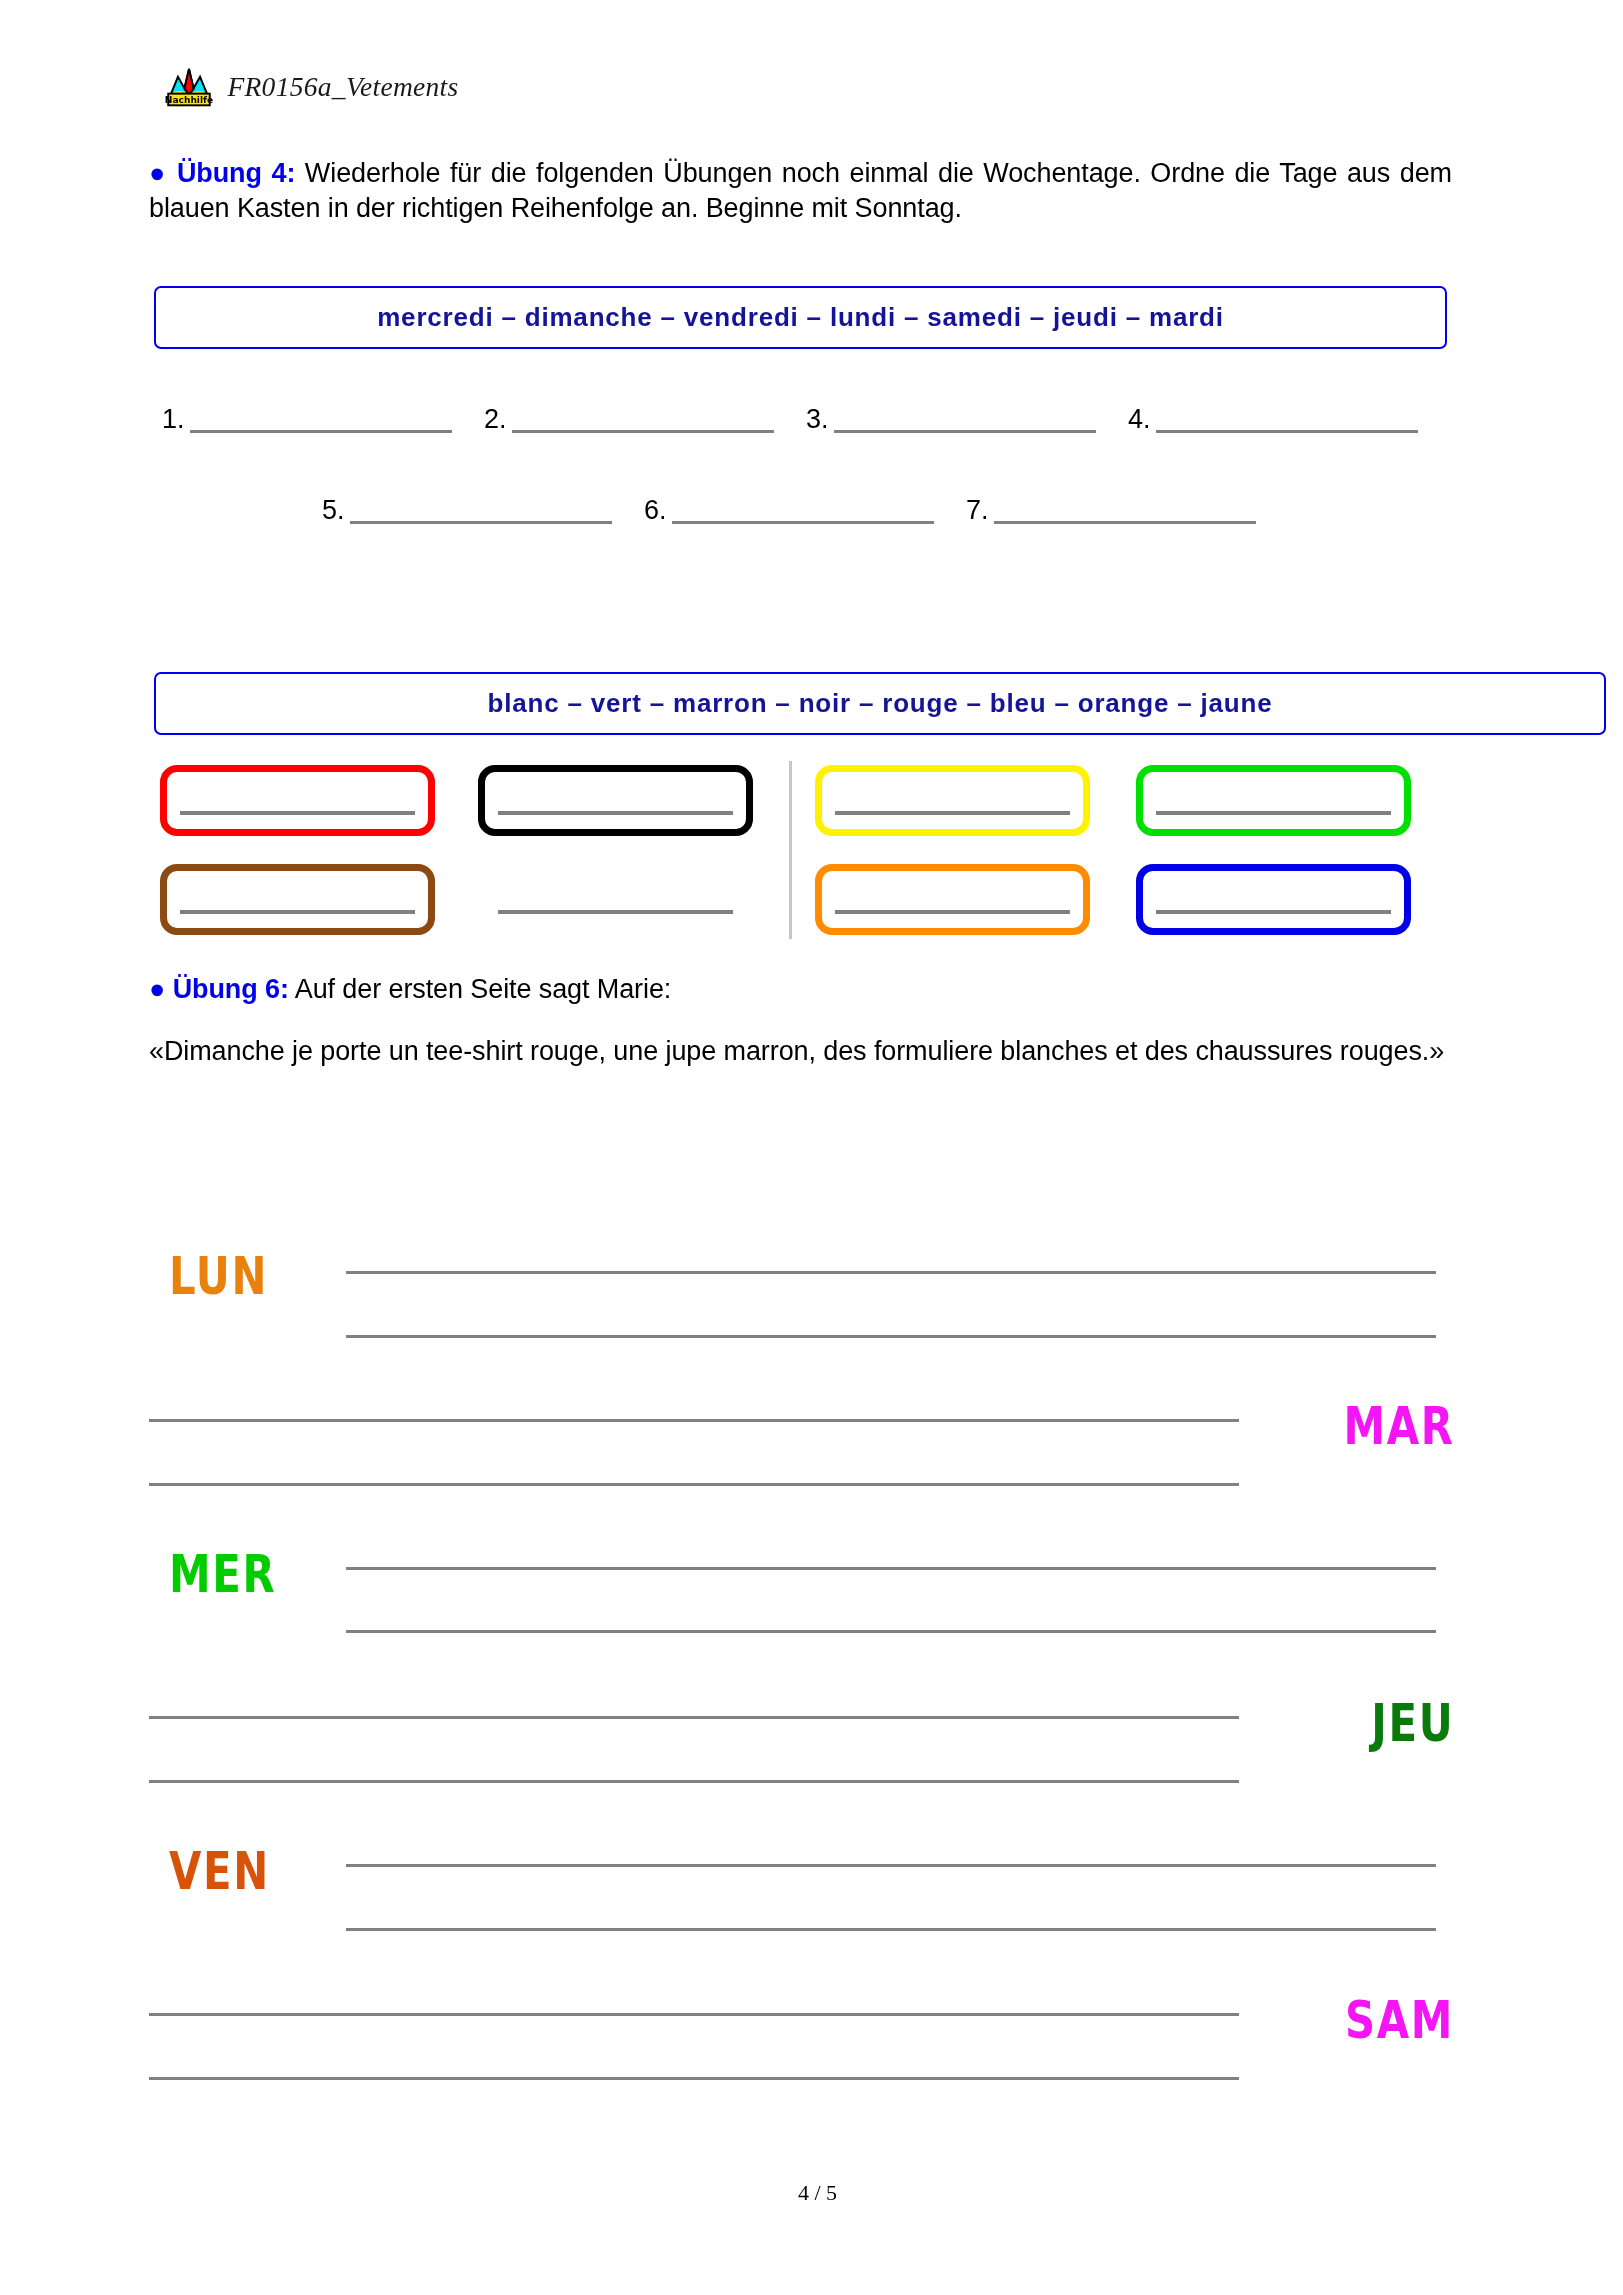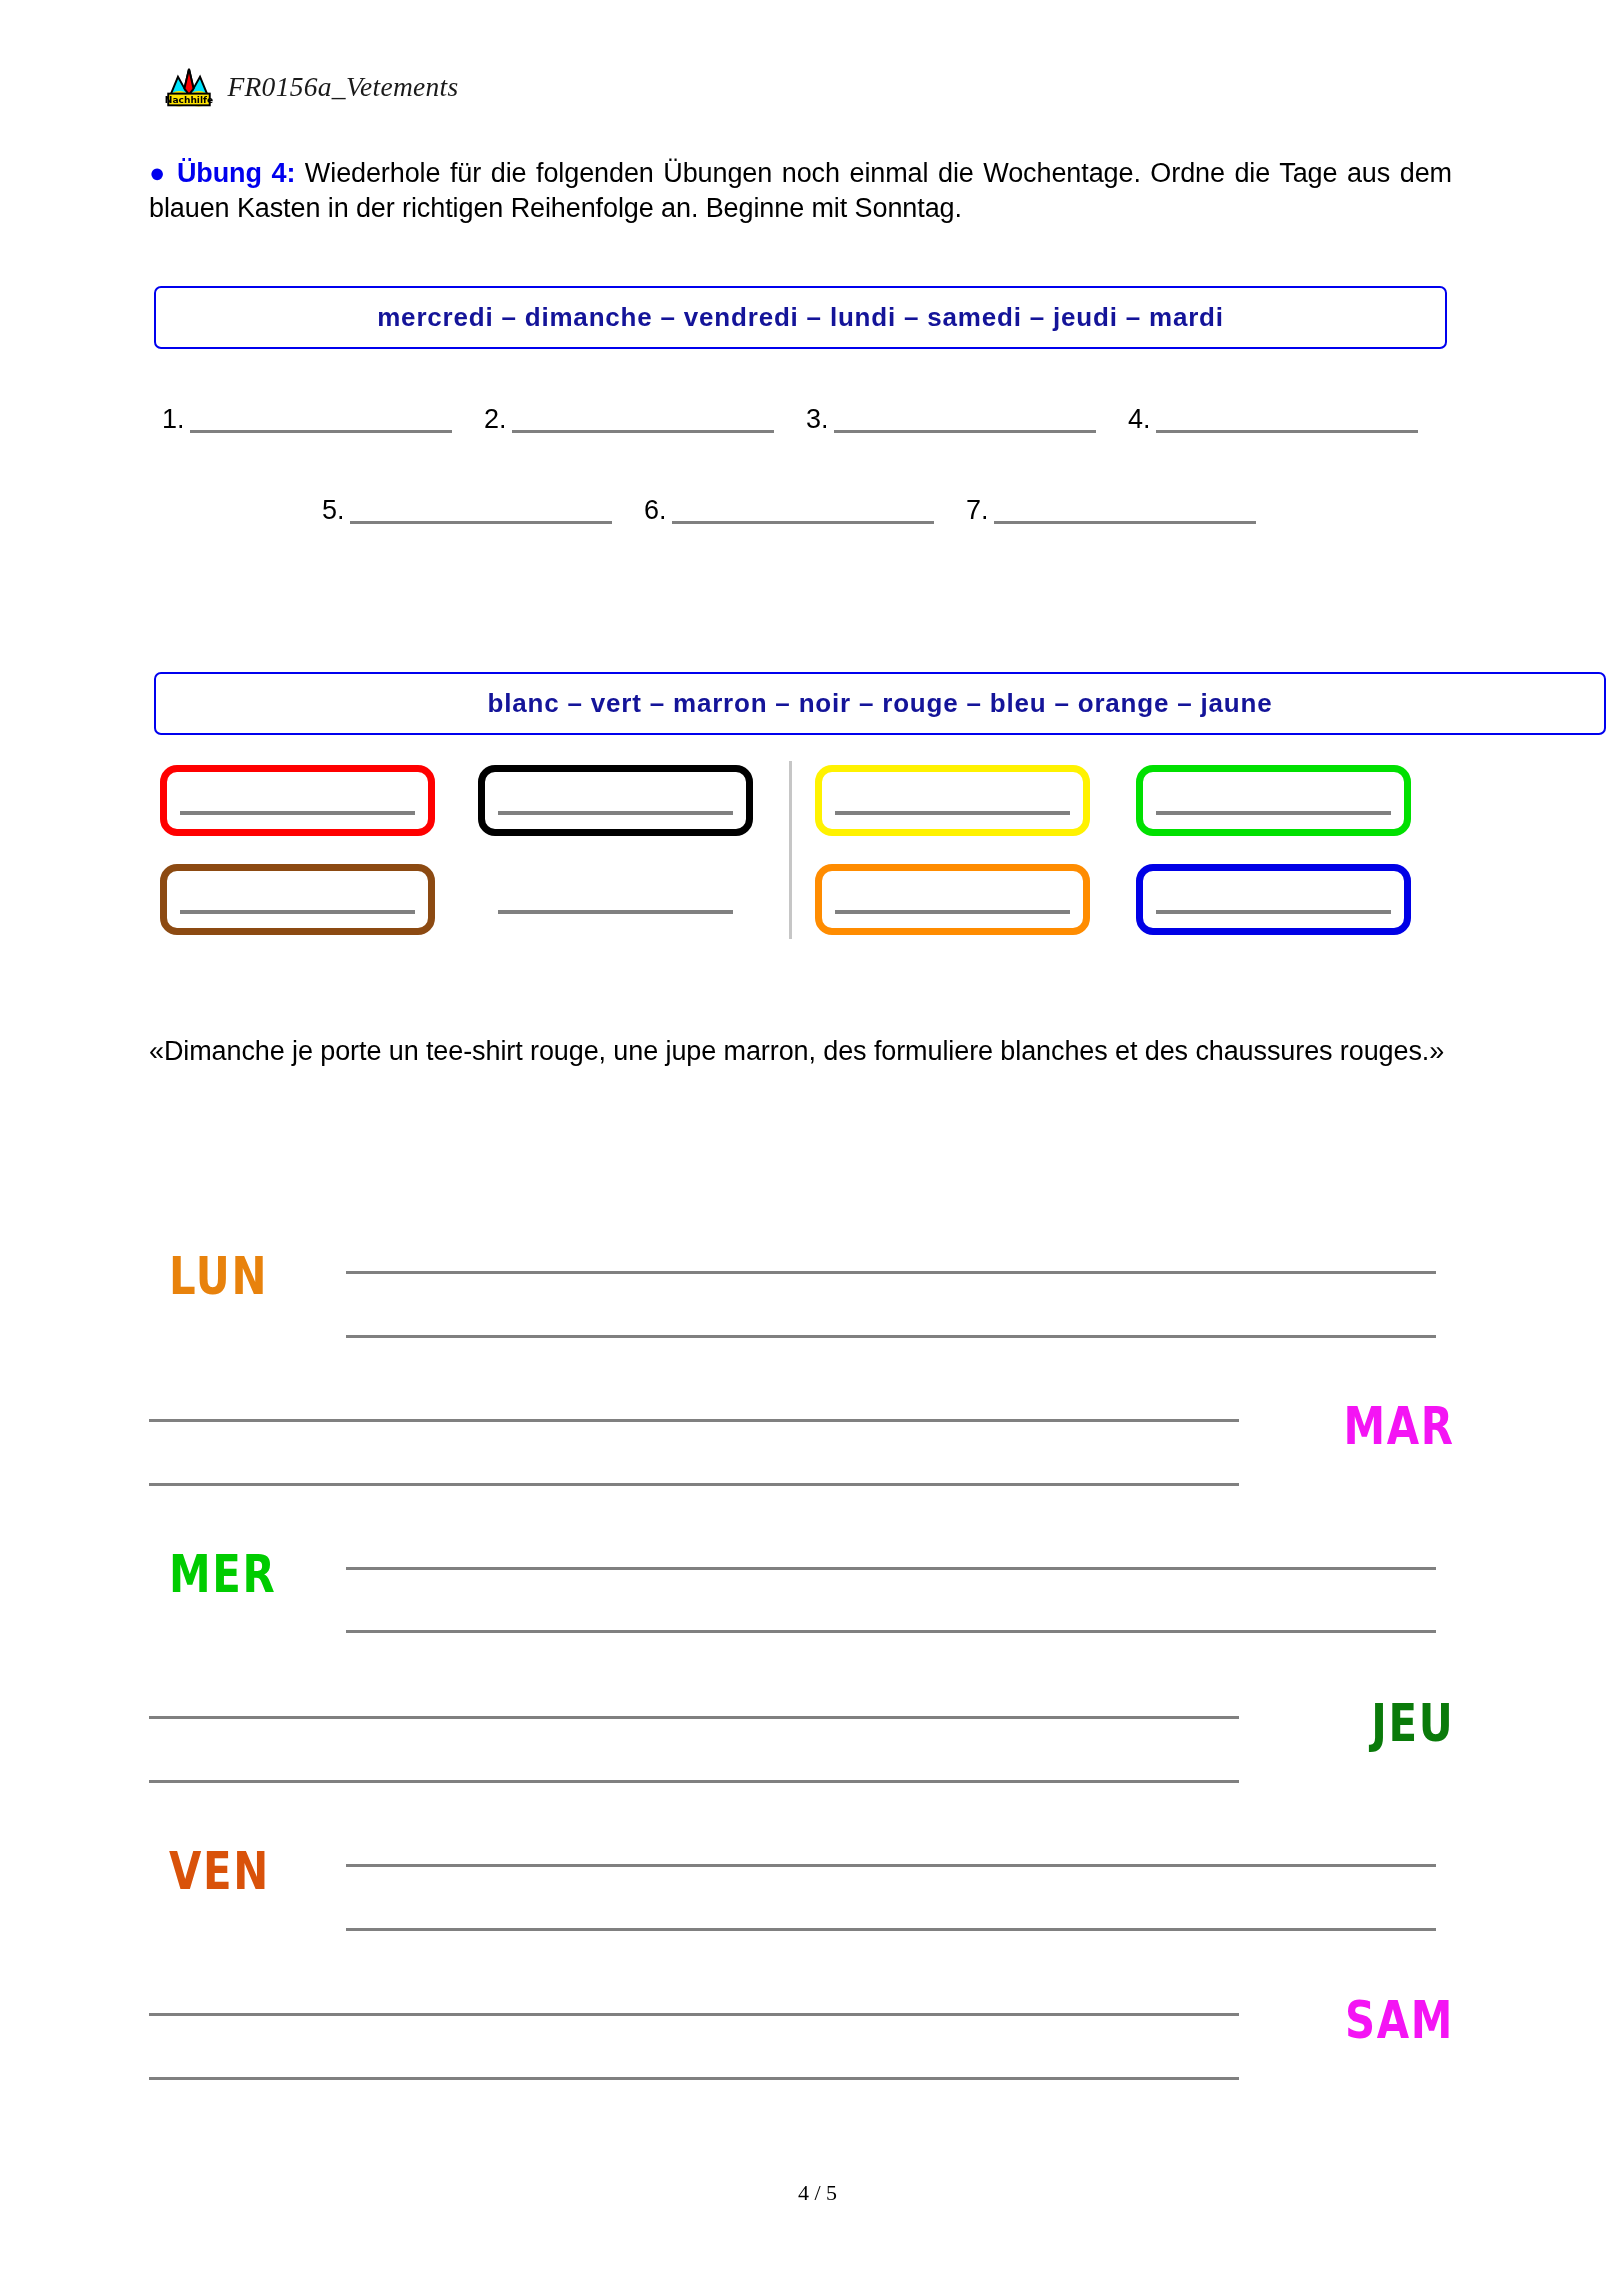--- a/index.html
+++ b/index.html
@@ -247,20 +247,23 @@
   </div>
   <div class="colorbox" style="left:815px; top:864px; width:275px; height:71px; border-color:#FF8C00;">
     <div class="inner-rule"></div>
   </div>
   <div class="colorbox" style="left:1136px; top:864px; width:275px; height:71px; border-color:#0000E6;">
     <div class="inner-rule"></div>
   </div>
 
   <div class="vdivider" style="left:789px; top:761px; height:178px;"></div>
 
+  <div class="para nojust" style="left:149px; top:972px; width:1303px;">
+    <span class="bullet">●</span><span> </span><span class="ex-label">Übung 6:</span><span> Auf der ersten Seite sagt Marie:</span>
+  </div>
 
   <div class="para" style="left:149px; top:1034px; width:1303px;">«Dimanche je porte un tee-shirt rouge, une jupe marron, des formuliere blanches et des chaussures rouges.»</div>
 
 
   <div class="day-label" style="left:169px; top:1251px; color:#E8820C;">LUN</div>
   <div class="writeline" style="left:346px; top:1271px; width:1090px;"></div>
   <div class="writeline" style="left:346px; top:1335px; width:1090px;"></div>
 
   <div class="day-label right-side" style="right:169px; top:1401px; color:#F414F4;">MAR</div>
   <div class="writeline" style="left:149px; top:1419px; width:1090px;"></div>

